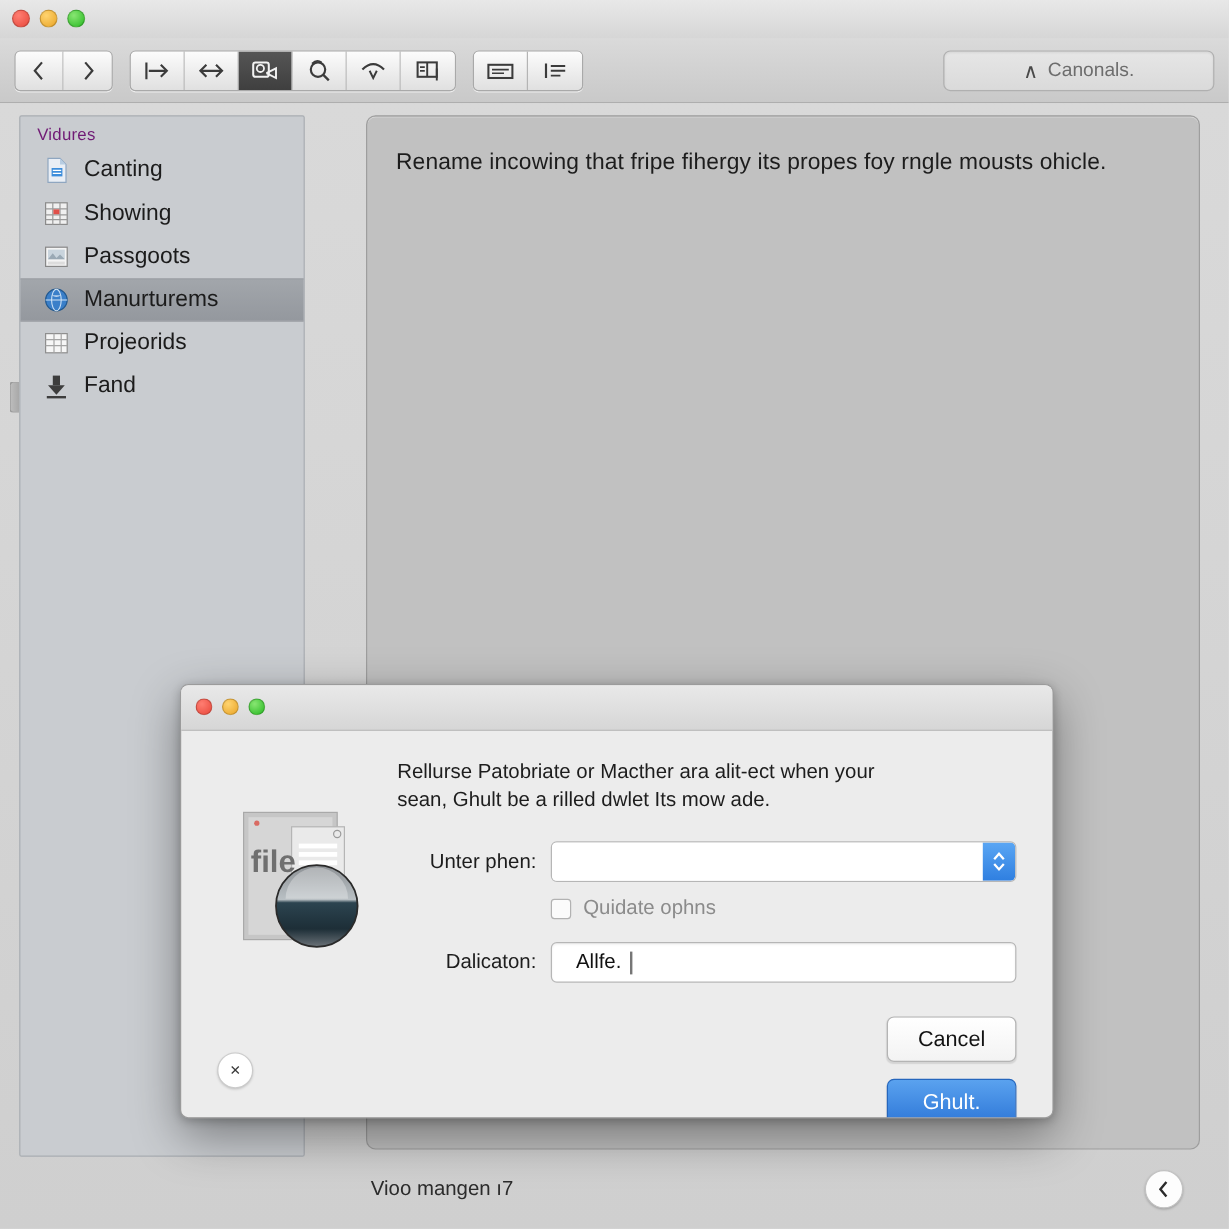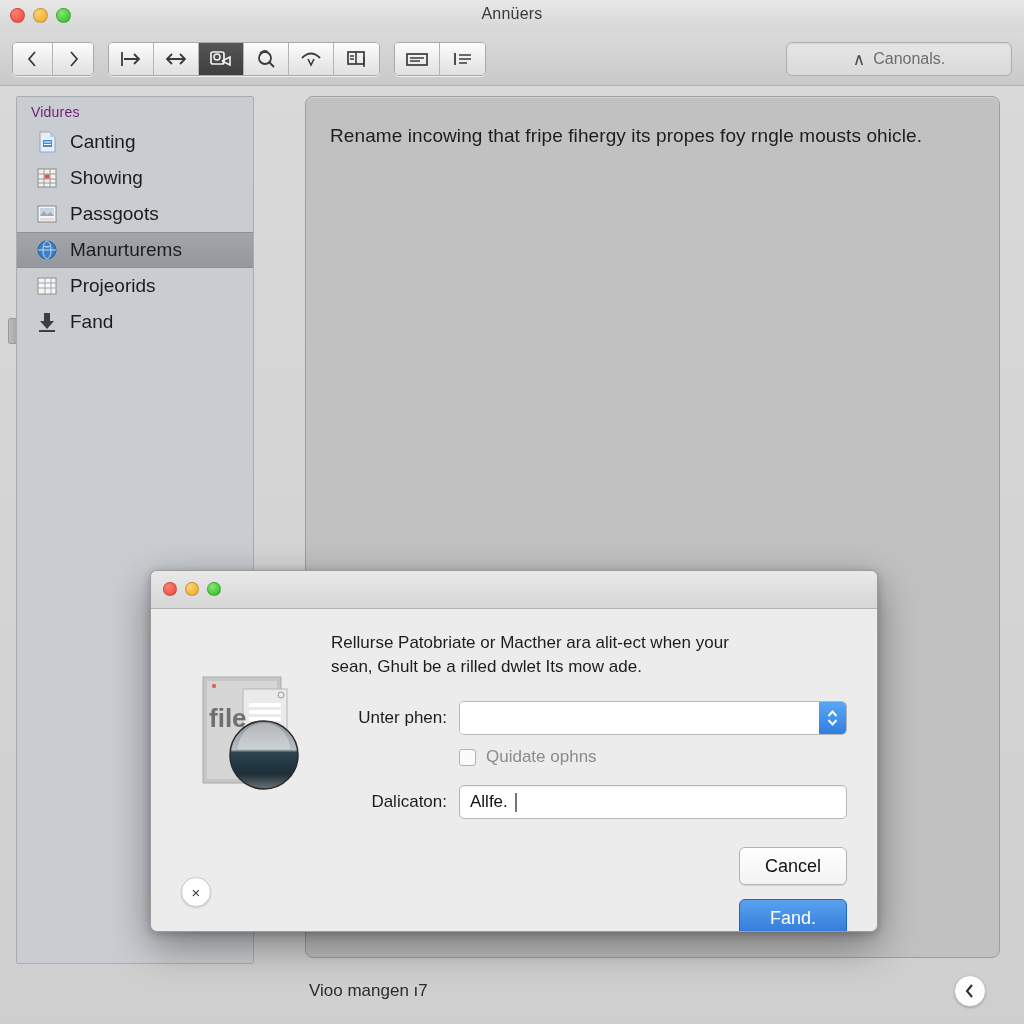--- a/index.html
+++ b/index.html
@@ -316,21 +316,21 @@
 
   .text-field {
     flex: 1 1 auto;
     height: 34px;
     border: 1px solid #b6b6b6;
     border-radius: 5px;
     background: #fff;
     box-shadow: inset 0 1px 2px rgba(0,0,0,0.07);
     display: flex;
     align-items: center;
-    padding: 0 10px;
+    padding: 0 20px;
   }
   .text-field-value {
     font-size: 17px;
     color: #111;
   }
   .caret {
     display: inline-block;
     width: 2px;
     height: 19px;
     background: #767676;
@@ -382,21 +382,20 @@
 <body>
 
 <div class="window">
 
   <div class="titlebar">
     <div class="traffic-lights">
       <div class="tl red"></div>
       <div class="tl yellow"></div>
       <div class="tl green"></div>
     </div>
-    <div class="window-title">Annüers</div>
   </div>
 
   <div class="toolbar">
 
     <div class="seg-group nav-group">
       <div class="seg-btn">
         <svg width="15" height="20" viewBox="0 0 15 20">
           <polyline points="10,3 4,10 10,17" stroke="#3b3b3b" stroke-width="1.8" fill="none"></polyline>
         </svg>
       </div>
@@ -638,16 +637,16 @@
           <span class="caret"></span>
         </div>
       </div>
     </div>
   </div>
 
   <div class="dialog-footer">
     <div class="help-btn">×</div>
     <div class="btn-group">
       <div class="btn">Cancel</div>
-      <div class="btn default">Fand.</div>
+      <div class="btn default">Ghult.</div>
     </div>
   </div>
 </div>
 
 </body></html>

